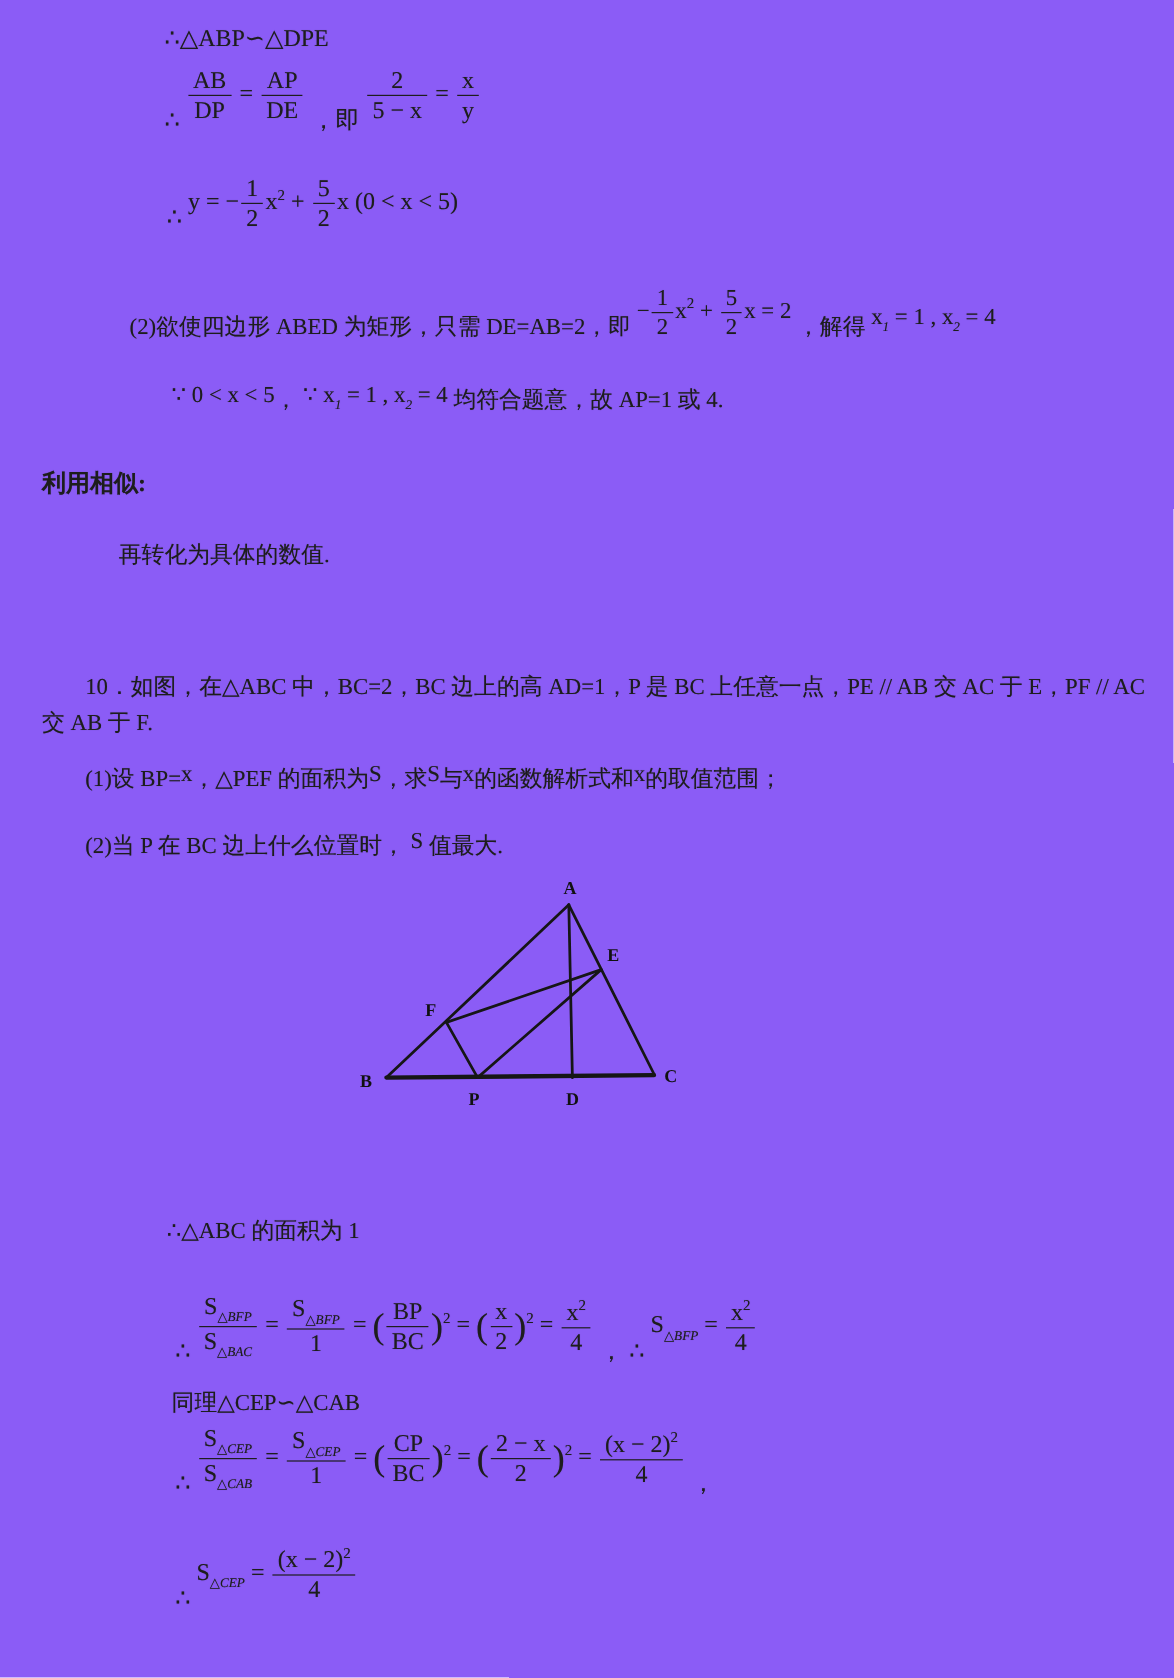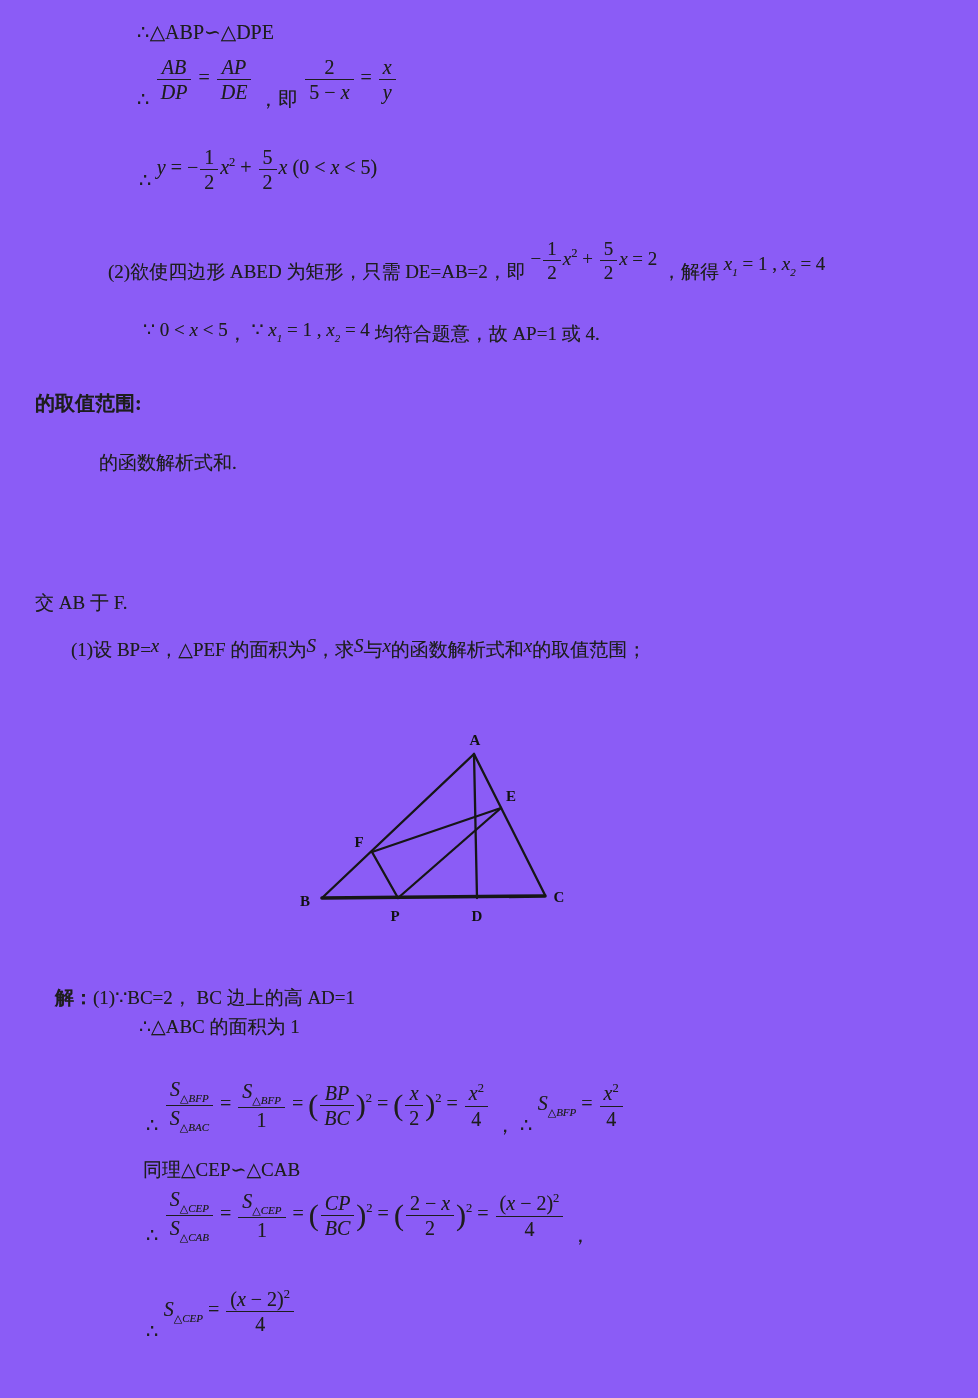--- a/index.html
+++ b/index.html
@@ -8,21 +8,21 @@
     font-family:"Liberation Serif","DejaVu Serif","DejaVu Sans",serif;
     color:#1d1d1d;
   }
   .line{
     position:absolute;white-space:nowrap;font-size:19px;line-height:1.25;
     text-shadow:0 0 0.6px rgba(45,45,45,0.55);
   }
   .formula{font-size:20px;}
   .bold{font-weight:bold;}
   .big{font-size:20px;}
-  .it{font-style:italic;}
+  .it{}
   .frac{display:inline-block;text-align:center;vertical-align:middle;margin:0 2px;}
   .num{display:block;border-bottom:1.6px solid #1d1d1d;padding:0 4px 1px 4px;line-height:1.12;}
   .den{display:block;padding:1px 4px 0 4px;line-height:1.12;}
   .sp{font-size:12.5px;vertical-align:8px;}
   .sb{font-size:11px;vertical-align:-6px;font-style:italic;letter-spacing:0;}
   .bigp{font-size:30px;vertical-align:-5px;font-weight:400;}
   .lo{vertical-align:-22px;}
   .f-med .lo{vertical-align:-13px;}
   .raise12{vertical-align:13px;}
   .raise8{vertical-align:8px;margin-top:28px;}
@@ -43,46 +43,45 @@
   <div class="line big" style="left:137px;top:20px">∴△ABP∽△DPE</div>
 
   <div class="line formula" style="left:137px;top:56px"><span class="lo">∴ </span><span class="frac"><span class="num"><span class="it">AB</span></span><span class="den"><span class="it">DP</span></span></span><span> = </span><span class="frac"><span class="num"><span class="it">AP</span></span><span class="den"><span class="it">DE</span></span></span><span class="lo"> ，即 </span><span class="frac"><span class="num"><span>2</span></span><span class="den"><span>5 − </span><span class="it">x</span></span></span><span> = </span><span class="frac"><span class="num"><span class="it">x</span></span><span class="den"><span class="it">y</span></span></span></div>
 
   <div class="line formula f-med" style="left:139px;top:146px"><span class="lo">∴ </span><span class="it">y</span><span> = −</span><span class="frac"><span class="num"><span>1</span></span><span class="den"><span>2</span></span></span><span class="it">x</span><span class="sp">2</span><span> + </span><span class="frac"><span class="num"><span>5</span></span><span class="den"><span>2</span></span></span><span class="it">x</span><span> (0 &lt; </span><span class="it">x</span><span> &lt; 5)</span></div>
 
   <div class="line" style="left:108px;top:238px"><span>(2)欲使四边形 ABED 为矩形，只需 DE=AB=2，即 </span><span class="raise12"><span>−</span><span class="frac"><span class="num"><span>1</span></span><span class="den"><span>2</span></span></span><span class="it">x</span><span class="sp">2</span><span> + </span><span class="frac"><span class="num"><span>5</span></span><span class="den"><span>2</span></span></span><span class="it">x</span><span> = 2</span></span><span> ，解得 </span><span class="raise8"><span class="it">x</span><span class="sb">1</span><span> = 1 , </span><span class="it">x</span><span class="sb">2</span><span> = 4</span></span></div>
 
   <div class="line" style="left:143px;top:318px"><span class="raise6"><span>∵ 0 &lt; </span><span class="it">x</span><span> &lt; 5</span></span><span>，  </span><span class="raise6"><span>∵ </span><span class="it">x</span><span class="sb">1</span><span> = 1 , </span><span class="it">x</span><span class="sb">2</span><span> = 4</span></span><span> 均符合题意，故 AP=1 或 4.</span></div>
 
-  <div class="line bold big" style="left:35px;top:391px">的取值范围:</div>
-  <div class="line" style="left:99px;top:451px">的函数解析式和.</div>
+  <div class="line bold big" style="left:35px;top:391px">利用相似:</div>
+  <div class="line" style="left:99px;top:451px">再转化为具体的数值.</div>
 
+  <div class="line" style="left:71px;top:561px">10．如图，在△ABC 中，BC=2，BC 边上的高 AD=1，P 是 BC 上任意一点，PE // AB 交 AC 于 E，PF // AC</div>
   <div class="line" style="left:35px;top:591px">交 AB 于 F.</div>
   <div class="line" style="left:71px;top:634px"><span>(1)设 BP=</span><span class="raise6"><span class="it">x</span></span><span>，△PEF 的面积为</span><span class="raise6"><span class="it">S</span></span><span>，求</span><span class="raise6"><span class="it">S</span></span><span>与</span><span class="raise6"><span class="it">x</span></span><span>的函数解析式和</span><span class="raise6"><span class="it">x</span></span><span>的取值范围；</span></div>
+  <div class="line" style="left:71px;top:690px"><span>(2)当 P 在 BC 边上什么位置时， </span><span class="raise6"><span class="it">S</span></span><span> 值最大.</span></div>
 
   <svg class="diagram" width="300" height="200" viewBox="0 0 300 200">
     <line x1="30" y1="168" x2="182" y2="24"></line>
     <line x1="182" y1="24" x2="253" y2="165"></line>
     <line class="thick" x1="30" y1="168" x2="253" y2="166"></line>
     <line x1="182" y1="24" x2="185" y2="168"></line>
     <line x1="80" y1="122" x2="106" y2="168"></line>
     <line x1="106" y1="168" x2="209" y2="78"></line>
     <line x1="80" y1="122" x2="209" y2="78"></line>
     <text x="183" y="15">A</text>
     <text x="13" y="176">B</text>
     <text x="267" y="172">C</text>
     <text x="185" y="191">D</text>
     <text x="103" y="191">P</text>
     <text x="219" y="71">E</text>
     <text x="67" y="117">F</text>
   </svg>
 
-  <div class="line" style="left:55px;top:986px">
-    <span class="bold">解：</span><span>(1)∵BC=2，  BC 边上的高 AD=1</span>
-  </div>
   <div class="line" style="left:139px;top:1015px">∴△ABC 的面积为 1</div>
 
   <div class="line formula" style="left:146px;top:1078px"><span class="lo">∴ </span><span class="frac"><span class="num"><span class="it">S</span><span class="sb">△BFP</span></span><span class="den"><span class="it">S</span><span class="sb">△BAC</span></span></span><span> = </span><span class="frac"><span class="num"><span class="it">S</span><span class="sb">△BFP</span></span><span class="den"><span>1</span></span></span><span> = </span><span class="bigp">(</span><span class="frac"><span class="num"><span class="it">BP</span></span><span class="den"><span class="it">BC</span></span></span><span class="bigp">)</span><span class="sp">2</span><span> = </span><span class="bigp">(</span><span class="frac"><span class="num"><span class="it">x</span></span><span class="den"><span>2</span></span></span><span class="bigp">)</span><span class="sp">2</span><span> = </span><span class="frac"><span class="num"><span class="it">x</span><span class="sp">2</span></span><span class="den"><span>4</span></span></span><span class="lo"> ， </span><span class="lo">∴ </span><span class="it">S</span><span class="sb">△BFP</span><span> = </span><span class="frac"><span class="num"><span class="it">x</span><span class="sp">2</span></span><span class="den"><span>4</span></span></span></div>
 
   <div class="line" style="left:143px;top:1158px">同理△CEP∽△CAB</div>
 
   <div class="line formula" style="left:146px;top:1188px"><span class="lo">∴ </span><span class="frac"><span class="num"><span class="it">S</span><span class="sb">△CEP</span></span><span class="den"><span class="it">S</span><span class="sb">△CAB</span></span></span><span> = </span><span class="frac"><span class="num"><span class="it">S</span><span class="sb">△CEP</span></span><span class="den"><span>1</span></span></span><span> = </span><span class="bigp">(</span><span class="frac"><span class="num"><span class="it">CP</span></span><span class="den"><span class="it">BC</span></span></span><span class="bigp">)</span><span class="sp">2</span><span> = </span><span class="bigp">(</span><span class="frac"><span class="num"><span>2 − </span><span class="it">x</span></span><span class="den"><span>2</span></span></span><span class="bigp">)</span><span class="sp">2</span><span> = </span><span class="frac"><span class="num"><span>(</span><span class="it">x</span><span> − 2)</span><span class="sp">2</span></span><span class="den"><span>4</span></span></span><span class="lo"> ，</span></div>
 
   <div class="line formula" style="left:146px;top:1287px"><span class="lo">∴ </span><span class="it">S</span><span class="sb">△CEP</span><span> = </span><span class="frac"><span class="num"><span>(</span><span class="it">x</span><span> − 2)</span><span class="sp">2</span></span><span class="den"><span>4</span></span></span></div>
 

